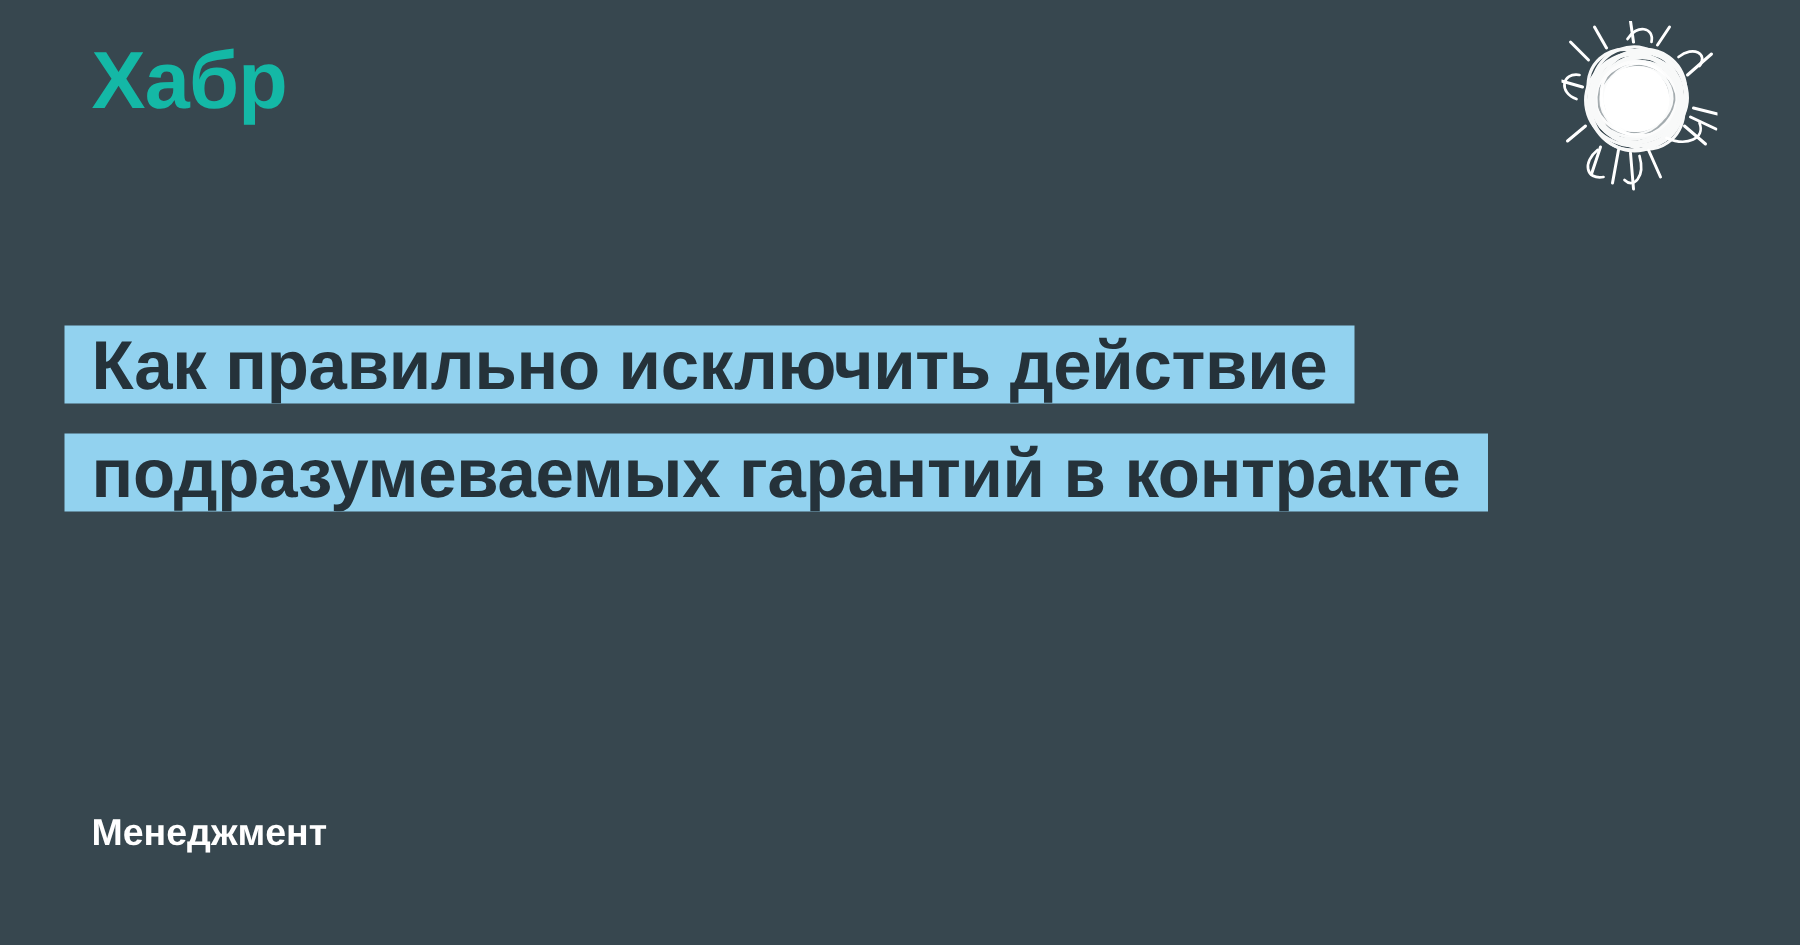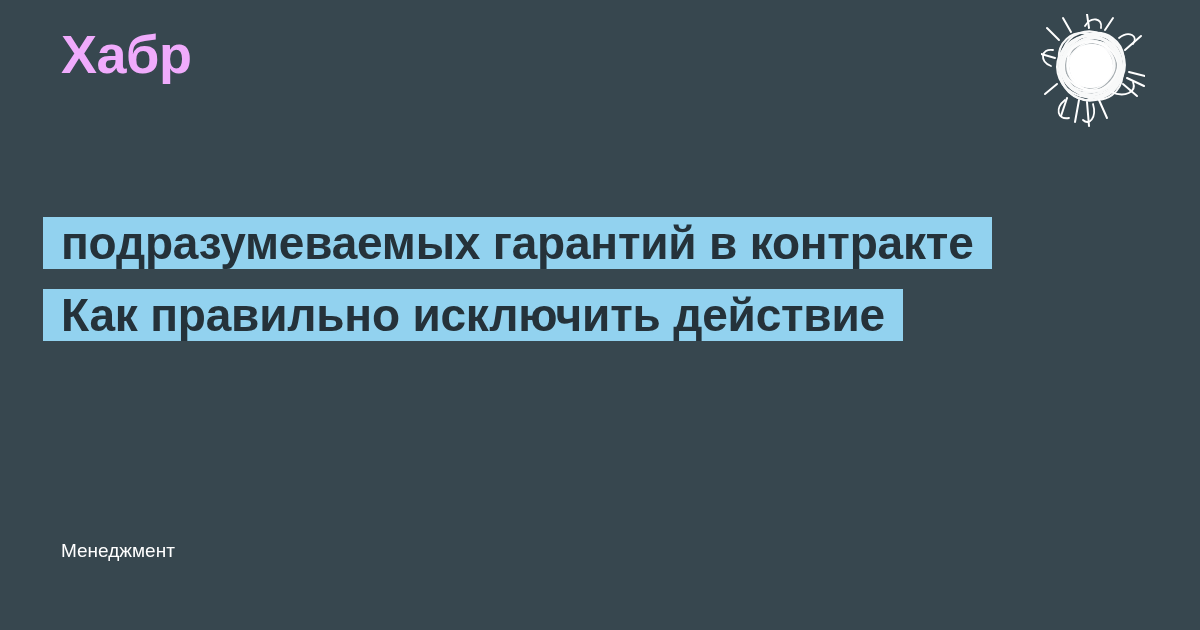--- a/index.html
+++ b/index.html
@@ -21,21 +21,21 @@
     height: 630px;
     background: #37474f;
     box-sizing: border-box;
   }
 
   
   .brand {
     position: absolute;
     left: 61px;
     top: 24px;
-    color: #f0abfc;
+    color: #14b8a6;
     font-size: 54px;
     font-weight: bold;
     letter-spacing: -0.5px;
     line-height: 1.12;
     white-space: nowrap;
   }
 
   .scribble-icon {
     position: absolute;
     right: 55px;
@@ -74,22 +74,22 @@
     margin-left: -18px;
     box-shadow: 0 0 0 0 #92d2ef;
   }
 
   
   .category {
     position: absolute;
     left: 61px;
     top: 540px;
     color: #ffffff;
-    font-size: 19px;
-    font-weight: normal;
+    font-size: 25px;
+    font-weight: bold;
     line-height: 1.2;
     white-space: nowrap;
   }
 </style>
 </head>
 <body>
 
 <div class="card">
 
   <div class="brand">Хабр</div>
@@ -141,19 +141,19 @@
         <path d="M24 86 C14 94, 16 106, 28 104"></path>
         <path d="M70 78 C84 84, 96 78, 92 68"></path>
         <path d="M10 52 C-2 48, 0 34, 12 36"></path>
         <path d="M52 90 C56 104, 48 112, 42 106"></path>
         <path d="M78 24 C88 16, 98 22, 92 30"></path>
       </g>
     </svg>
   </div>
 
   <h1 class="title">
+    <span class="line"><span class="hl">Как правильно исключить действие</span></span>
     <span class="line"><span class="hl">подразумеваемых гарантий в контракте</span></span>
-    <span class="line"><span class="hl">Как правильно исключить действие</span></span>
   </h1>
 
   <div class="category">Менеджмент</div>
 
 </div>
 
 </body></html>

